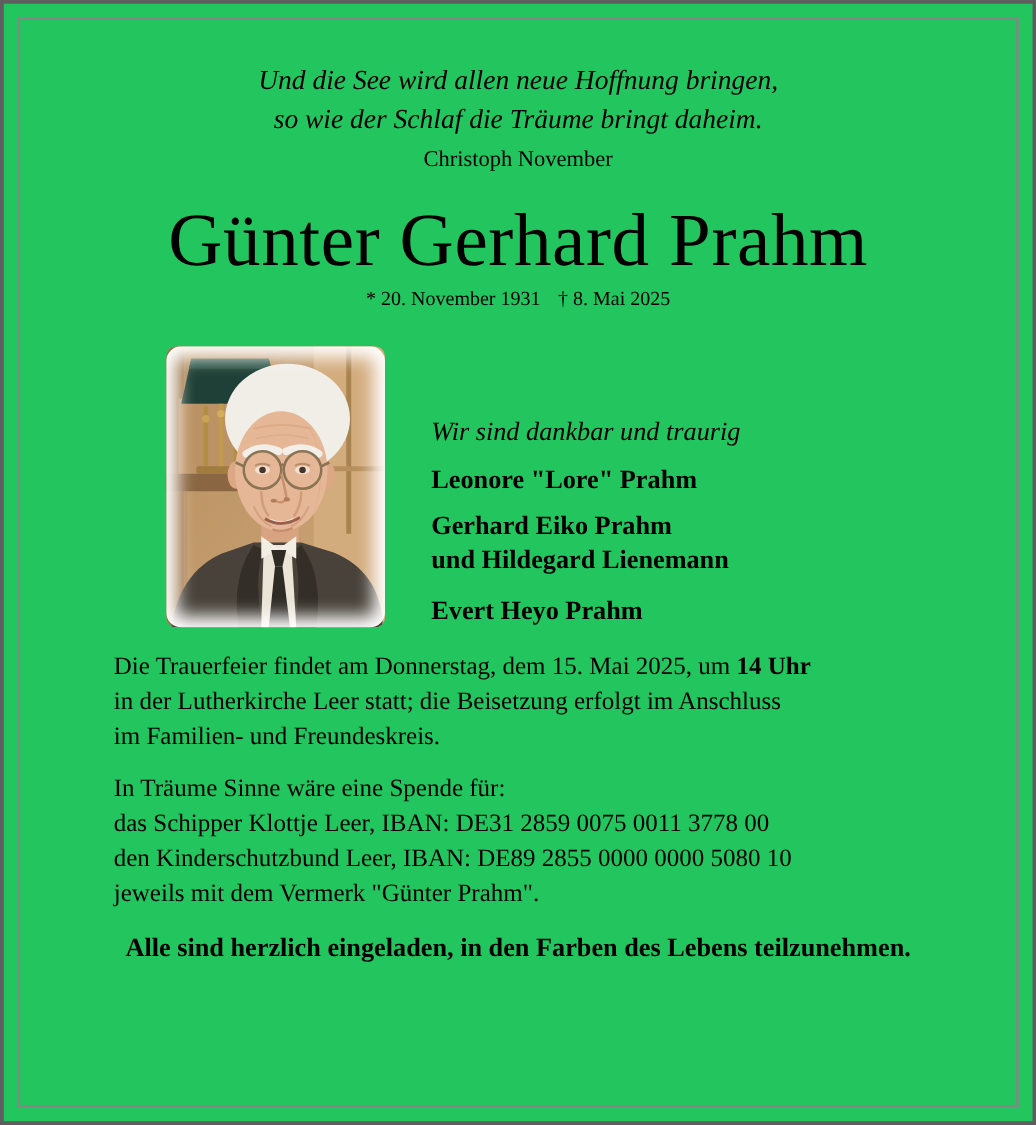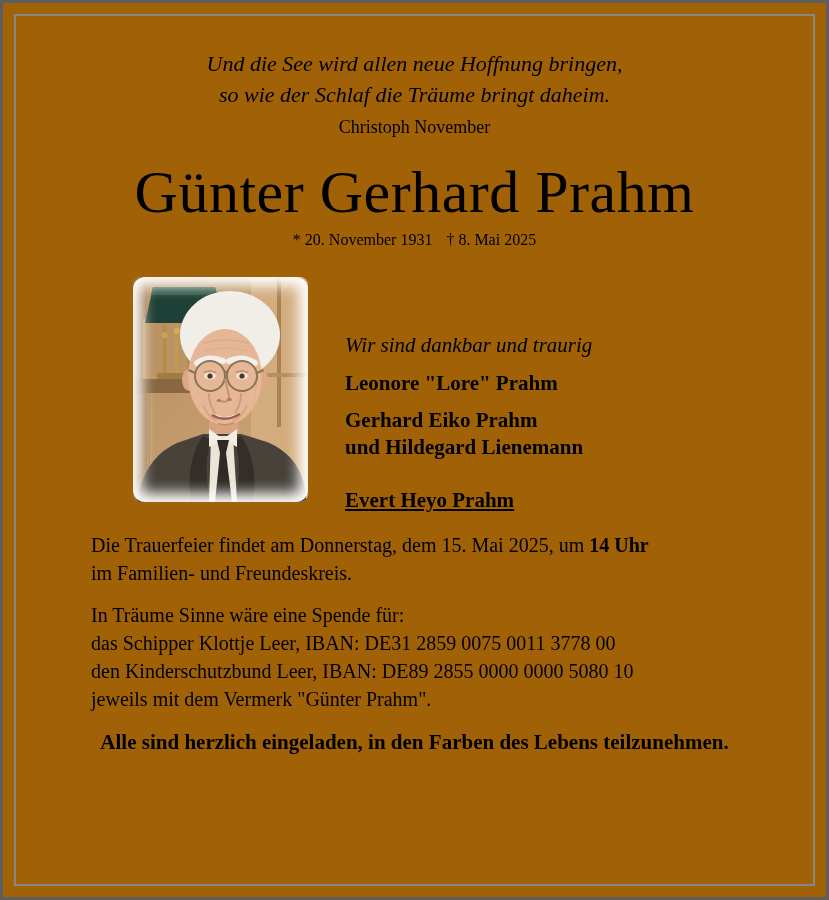--- a/index.html
+++ b/index.html
@@ -1,21 +1,21 @@
 <!DOCTYPE html>
 <html><head>
 <meta charset="utf-8">
 <style>
   html, body { margin: 0; padding: 0; background: #ffffff; }
   .page {
     position: relative;
     width: 829px;
     height: 900px;
     box-sizing: border-box;
-    background: #a16207;
+    background: #22c55e;
     border: 3px solid #5e5e5e;
     overflow: hidden;
     font-family: "Liberation Serif", serif;
     color: #000000;
   }
   .inner-frame {
     position: absolute;
     inset: 11px;
     border: 2px solid #878787;
     pointer-events: none;
@@ -77,21 +77,21 @@
     font-size: 21px;
     line-height: 26px;
   }
   .mourner {
     font-weight: bold;
     font-size: 21px;
     line-height: 27px;
   }
   .m1 { margin-top: 12px; }
   .m2 { margin-top: 10px; }
-  .m3 { margin-top: 26px; text-decoration: underline; }
+  .m3 { margin-top: 14px; }
 
   .block {
     margin-left: 88px;
     font-size: 20px;
     line-height: 28px;
   }
   .address  { margin-top: 34px; }
   .service  { margin-top: 17px; }
   .donation { margin-top: 14px; }
   .closing {
@@ -206,20 +206,21 @@
           <div>Gerhard Eiko Prahm</div>
           <div>und Hildegard Lienemann</div>
         </div>
         <div class="mourner m3">Evert Heyo Prahm</div>
       </div>
     </div>
 
 
     <div class="block service">
       <div><span>Die Trauerfeier findet am Donnerstag, dem 15. Mai 2025, um </span><b class="inline-bold">14 Uhr</b></div>
+      <div>in der Lutherkirche Leer statt; die Beisetzung erfolgt im Anschluss</div>
       <div>im Familien- und Freundeskreis.</div>
     </div>
 
     <div class="block donation">
       <div>In Träume Sinne wäre eine Spende für:</div>
       <div>das Schipper Klottje Leer, IBAN: DE31 2859 0075 0011 3778 00</div>
       <div>den Kinderschutzbund Leer, IBAN: DE89 2855 0000 0000 5080 10</div>
       <div>jeweils mit dem Vermerk "Günter Prahm".</div>
     </div>
 

